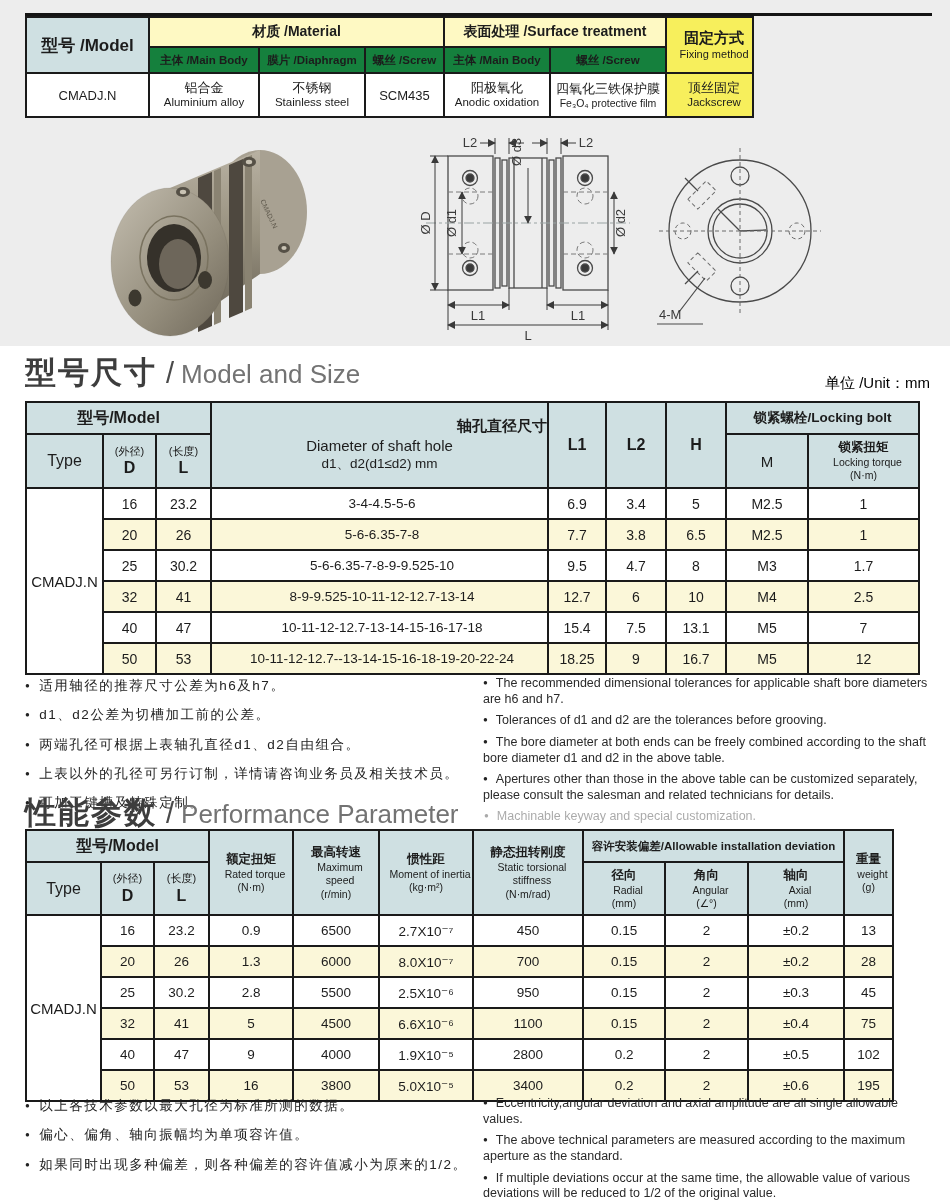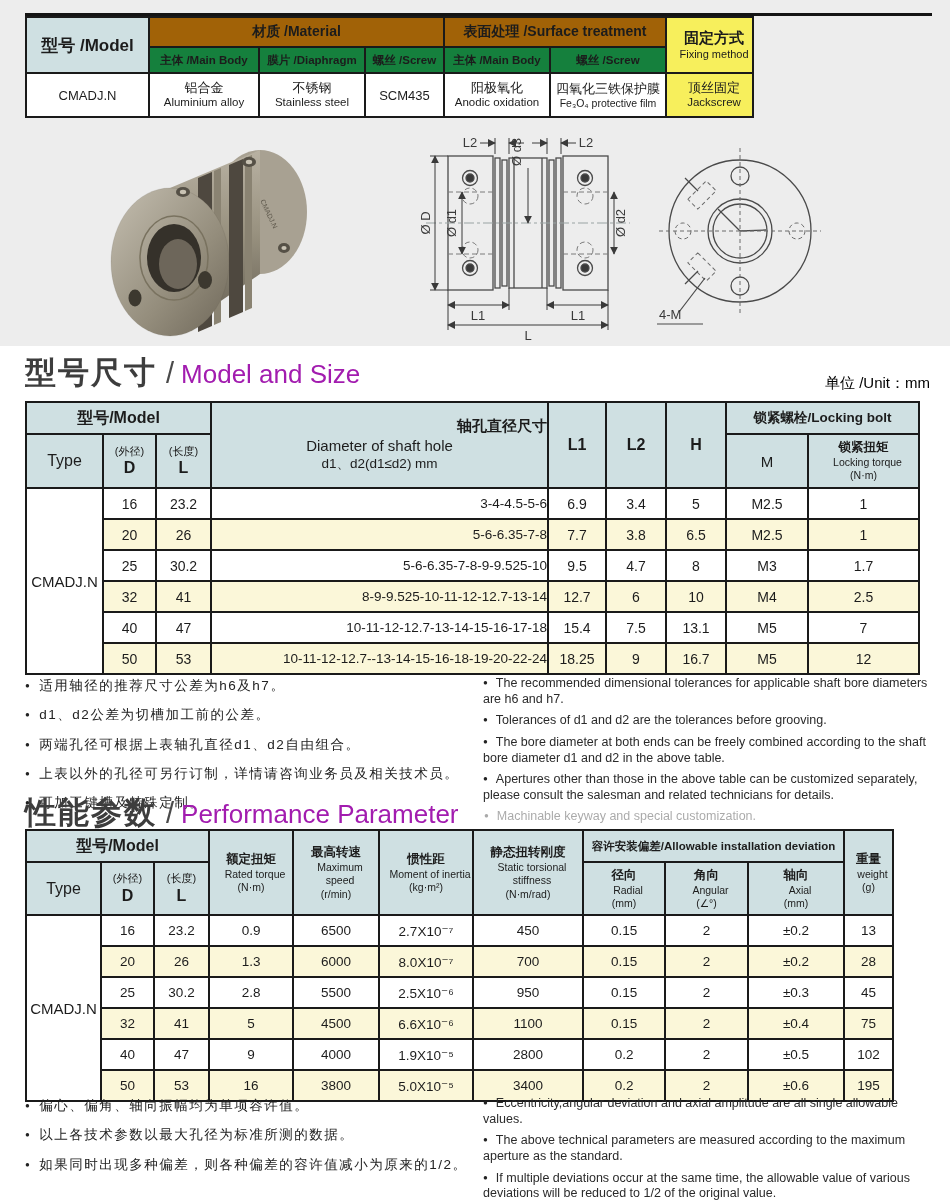--- a/index.html
+++ b/index.html
@@ -9,55 +9,55 @@
     overflow:hidden;
   }
   .top-area{position:absolute;top:0;left:0;width:950px;height:346px;background:#ededed;}
   .top-rule{position:absolute;top:13px;left:25px;width:907px;height:3px;background:#141414;}
 
   table{border-collapse:collapse;table-layout:fixed;}
   td,th{border:2px solid #1a1a1a;text-align:center;vertical-align:middle;padding:0;overflow:hidden;}
 
   
   .spec-table{position:absolute;top:16px;left:25px;width:727px;}
-  .spec-table .r1 td{height:28px;background:#a16207;font-size:14px;font-weight:bold;}
+  .spec-table .r1 td{height:28px;background:#fef9c3;font-size:14px;font-weight:bold;}
   .spec-table .r2 td{height:24px;background:#15803d;font-size:11.5px;font-weight:bold;}
   .spec-table .r3 td{height:42px;background:#ffffff;font-size:13px;}
   .spec-table td.model-h{font-size:17px;font-weight:bold;background:#cfe0e2;}
   .spec-table td.fix-h,.spec-table td.fix-v{background:#f7ef5c !important;padding-left:9px;}
   .spec-table .cn{display:block;font-size:13px;line-height:1.25;}
   .spec-table .en{display:block;font-size:11.5px;line-height:1.2;font-weight:normal;}
   .spec-table .fix-h .cn{font-size:15px;font-weight:bold;}
   .spec-table .fix-h .en{font-size:11px;}
   .spec-table .small-en{font-size:10.5px;}
 
   
   .sec-title{position:absolute;left:25px;white-space:nowrap;}
   .sec-title .cn{font-size:31px;font-weight:bold;color:#3d3d3d;letter-spacing:2px;}
   .sec-title .slash{font-size:29px;color:#4a4a4a;margin:0 7px 0 9px;}
-  .sec-title .en{font-size:26px;color:#a21caf;}
+  .sec-title .en{font-size:26px;color:#737373;}
   #title-size{top:352px;}
   #title-perf{top:792px;}
   .unit-label{position:absolute;top:374px;right:20px;font-size:15px;color:#000000;}
 
   
   .size-table{position:absolute;top:401px;left:25px;width:893px;}
   .perf-table{position:absolute;top:829px;left:25px;width:867px;}
   .size-table th,.perf-table th{background:#cfe0e2;font-weight:normal;}
   .size-table .hr1 th{height:30px;}
   .size-table .hr2 th{height:52px;}
   .perf-table .hr1 th{height:30px;}
   .perf-table .hr2 th{height:51px;}
   .size-table tbody td,.perf-table tbody td{height:29px;font-size:14px;background:#ffffff;}
   .perf-table tbody td{font-size:13.5px;}
   .size-table tbody tr:nth-child(even) td,
   .perf-table tbody tr:nth-child(even) td{background:#fbf7d9;}
   .size-table tbody td.type-cell,
   .perf-table tbody td.type-cell{background:#ffffff !important;font-size:15px;}
-  .size-table tbody td.left{text-align:right;padding-left:5px;font-size:13.5px;}
+  .size-table tbody td.left{text-align:center;padding-left:5px;font-size:13.5px;}
   th .cn1{display:block;font-size:14px;font-weight:bold;line-height:1.3;text-align:right;}
   th .en1{display:block;font-size:13px;line-height:1.3;}
   th .cnS{display:block;font-size:12.5px;font-weight:bold;line-height:1.35;}
   th .enS{display:block;font-size:10.5px;line-height:1.25;margin-left:8px;}
   th .unitS{display:block;font-size:10.5px;line-height:1.25;}
   th.big{font-size:16px;font-weight:bold;text-align:center;}
   th.mid{font-size:15px;}
   th .paren{display:block;font-size:11px;line-height:1.2;}
   th .letter{display:block;font-size:16px;font-weight:bold;line-height:1.2;}
   th.type-th{font-size:16px;}
@@ -567,22 +567,22 @@
         <td>2</td>
         <td>±0.6</td>
         <td>195</td>
       </tr>
     </tbody>
 </table>
 
 <div id="notes2" class="notes">
   <div class="col-cn">
       <ul id="notes2-cn">
+        <li>以上各技术参数以最大孔径为标准所测的数据。</li>
         <li>偏心、偏角、轴向振幅均为单项容许值。</li>
-        <li>以上各技术参数以最大孔径为标准所测的数据。</li>
         <li>如果同时出现多种偏差，则各种偏差的容许值减小为原来的1/2。</li>
       </ul>
     </div>
   <div class="col-en">
       <ul id="notes2-en">
         <li>Eccentricity,angular deviation and axial amplitude are all single allowable values.</li>
         <li>The above technical parameters are measured according to the maximum aperture as the standard.</li>
         <li>If multiple deviations occur at the same time, the allowable value of various deviations will be reduced to 1/2 of the original value.</li>
       </ul>
     </div>

